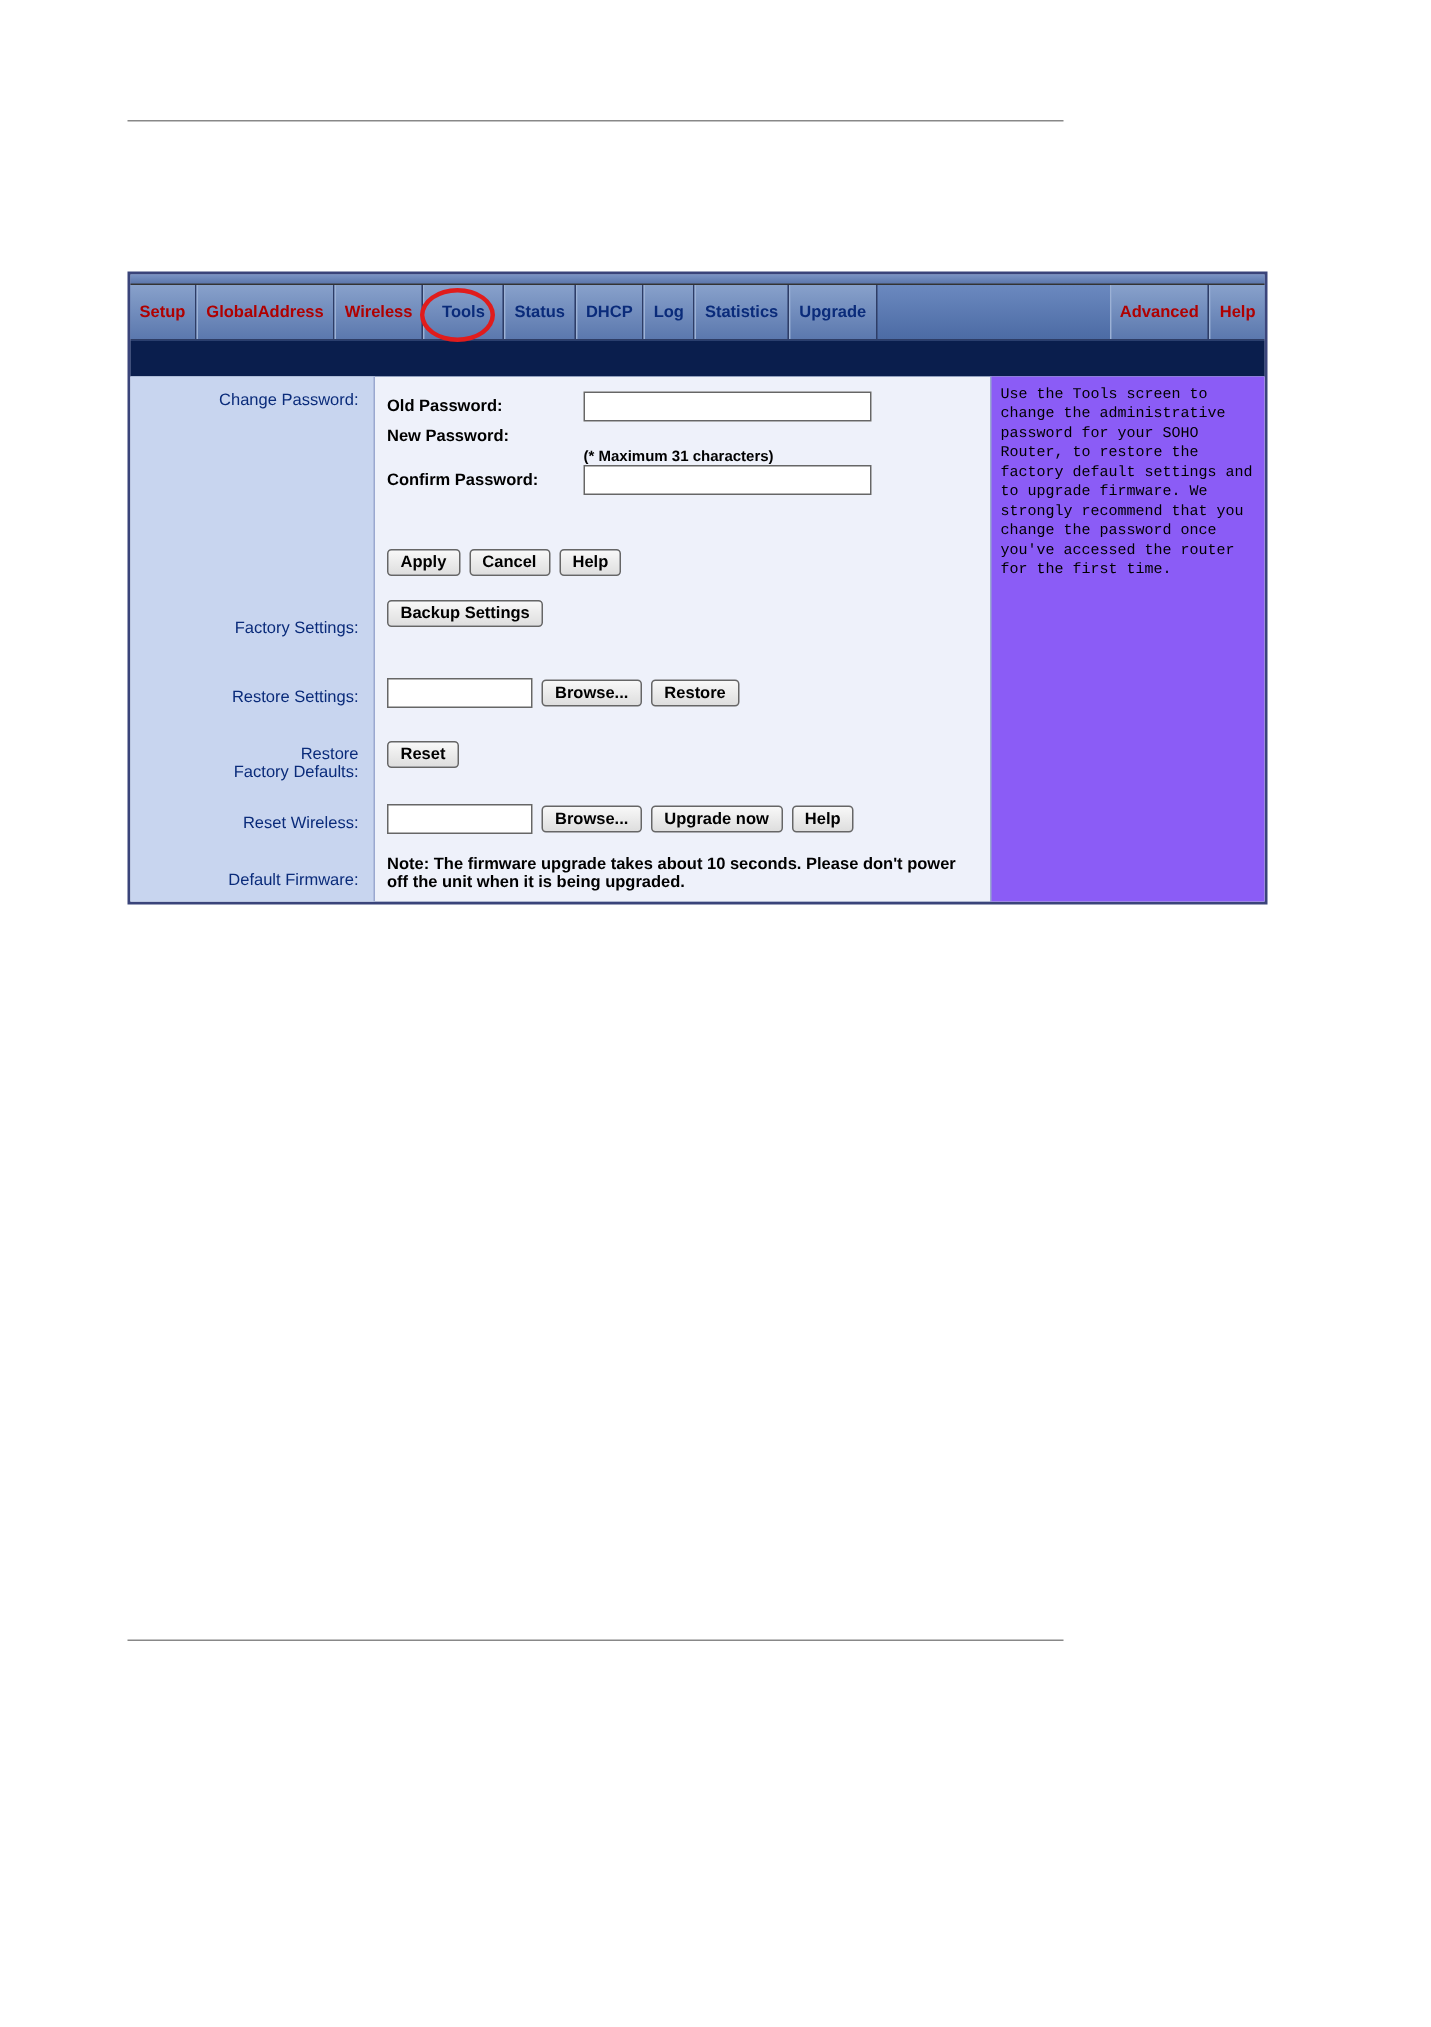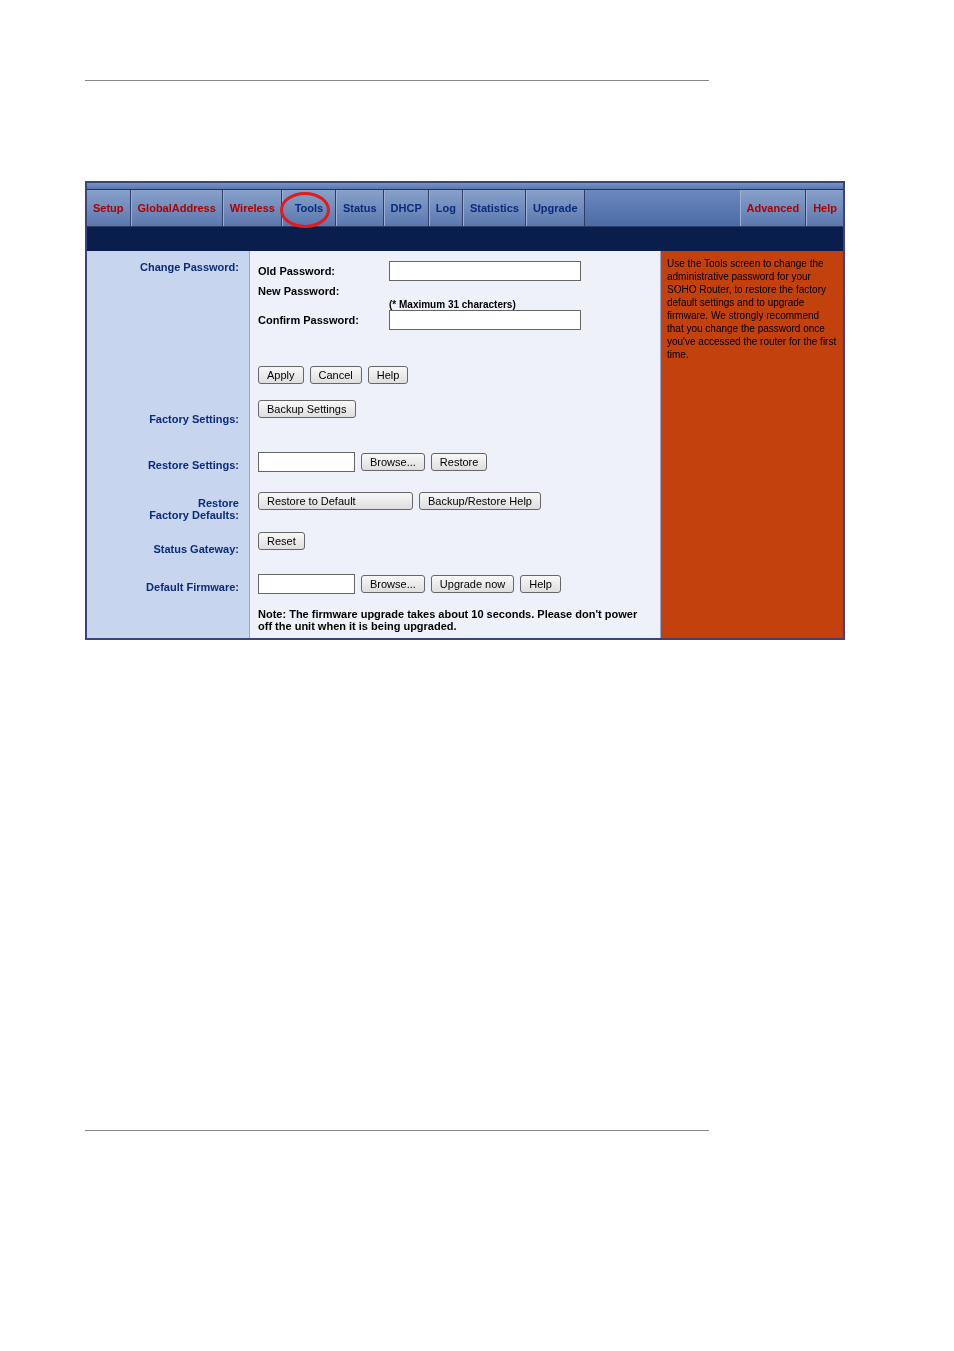--- a/index.html
+++ b/index.html
@@ -83,21 +83,21 @@
   }
   .left-labels {
     width: 150px;
     background: #c8d5ef;
     border-right: 1px solid #9aa8cf;
     padding: 8px 6px 8px 6px;
   }
   .label-group {
     text-align: right;
     font-size: 11px;
-    font-weight: bold;
+    font-weight: normal;
     color: #0a2b7a;
     padding-right: 4px;
   }
   .middle {
     flex: 1;
     padding: 10px 8px 6px 8px;
     font-size: 11px;
     color: #000;
     position: relative;
   }
@@ -116,41 +116,43 @@
   }
   .hint { font-size: 10px; font-weight: bold; }
   .btn {
     font-size: 11px;
     padding: 2px 8px;
     border: 1px solid #666;
     background: linear-gradient(to bottom, #f8f8f8, #dedede);
     border-radius: 3px;
     cursor: pointer;
     white-space: nowrap;
+    font-weight: bold;
   }
   .file-box {
     width: 95px;
     height: 18px;
     border: 1px solid #666;
     background: #fff;
     display: inline-block;
   }
   .note {
     font-weight: bold;
     font-size: 11px;
     margin-top: 14px;
   }
   .right-help {
     width: 170px;
-    background: #c2410c;
+    background: #8b5cf6;
     border-left: 1px solid #9aa8cf;
     padding: 6px 6px 24px 6px;
     font-size: 10px;
     color: #000;
     line-height: 13px;
+    font-family: Liberation Mono, monospace;
   }
   .bottom-hr {
     border: none;
     border-top: 1px solid #888;
     margin-top: 490px;
   }
 </style>
 </head>
 <body>
 
@@ -186,21 +188,21 @@
     <div class="content">
 
       <div class="left-labels">
         <div class="label-group" style="margin-top:2px">Change Password:</div>
         <div class="label-group" style="margin-top:140px">Factory Settings:</div>
         <div class="label-group" style="margin-top:34px">Restore Settings:</div>
         <div class="label-group" style="margin-top:26px">
           <div>Restore</div>
           <div>Factory Defaults:</div>
         </div>
-        <div class="label-group" style="margin-top:22px">Status Gateway:</div>
+        <div class="label-group" style="margin-top:22px">Reset Wireless:</div>
         <div class="label-group" style="margin-top:26px">Default Firmware:</div>
       </div>
 
       <div class="middle">
 
         <div class="row">
           <span class="pw-label">Old Password:</span>
           <span class="pw-input"></span>
         </div>
         <div class="row">
@@ -225,24 +227,20 @@
         <div class="row" style="margin-top:16px">
           <button class="btn">Backup Settings</button>
         </div>
 
         <div class="row" style="margin-top:34px">
           <span class="file-box"></span>
           <button class="btn">Browse...</button>
           <button class="btn">Restore</button>
         </div>
 
-        <div class="row" style="margin-top:20px">
-          <button class="btn" style="width:155px;text-align:left;padding-left:8px">Restore to Default</button>
-          <button class="btn">Backup/Restore Help</button>
-        </div>
 
         <div class="row" style="margin-top:22px">
           <button class="btn">Reset</button>
         </div>
 
         <div class="row" style="margin-top:24px">
           <span class="file-box"></span>
           <button class="btn">Browse...</button>
           <button class="btn">Upgrade now</button>
           <button class="btn">Help</button>

